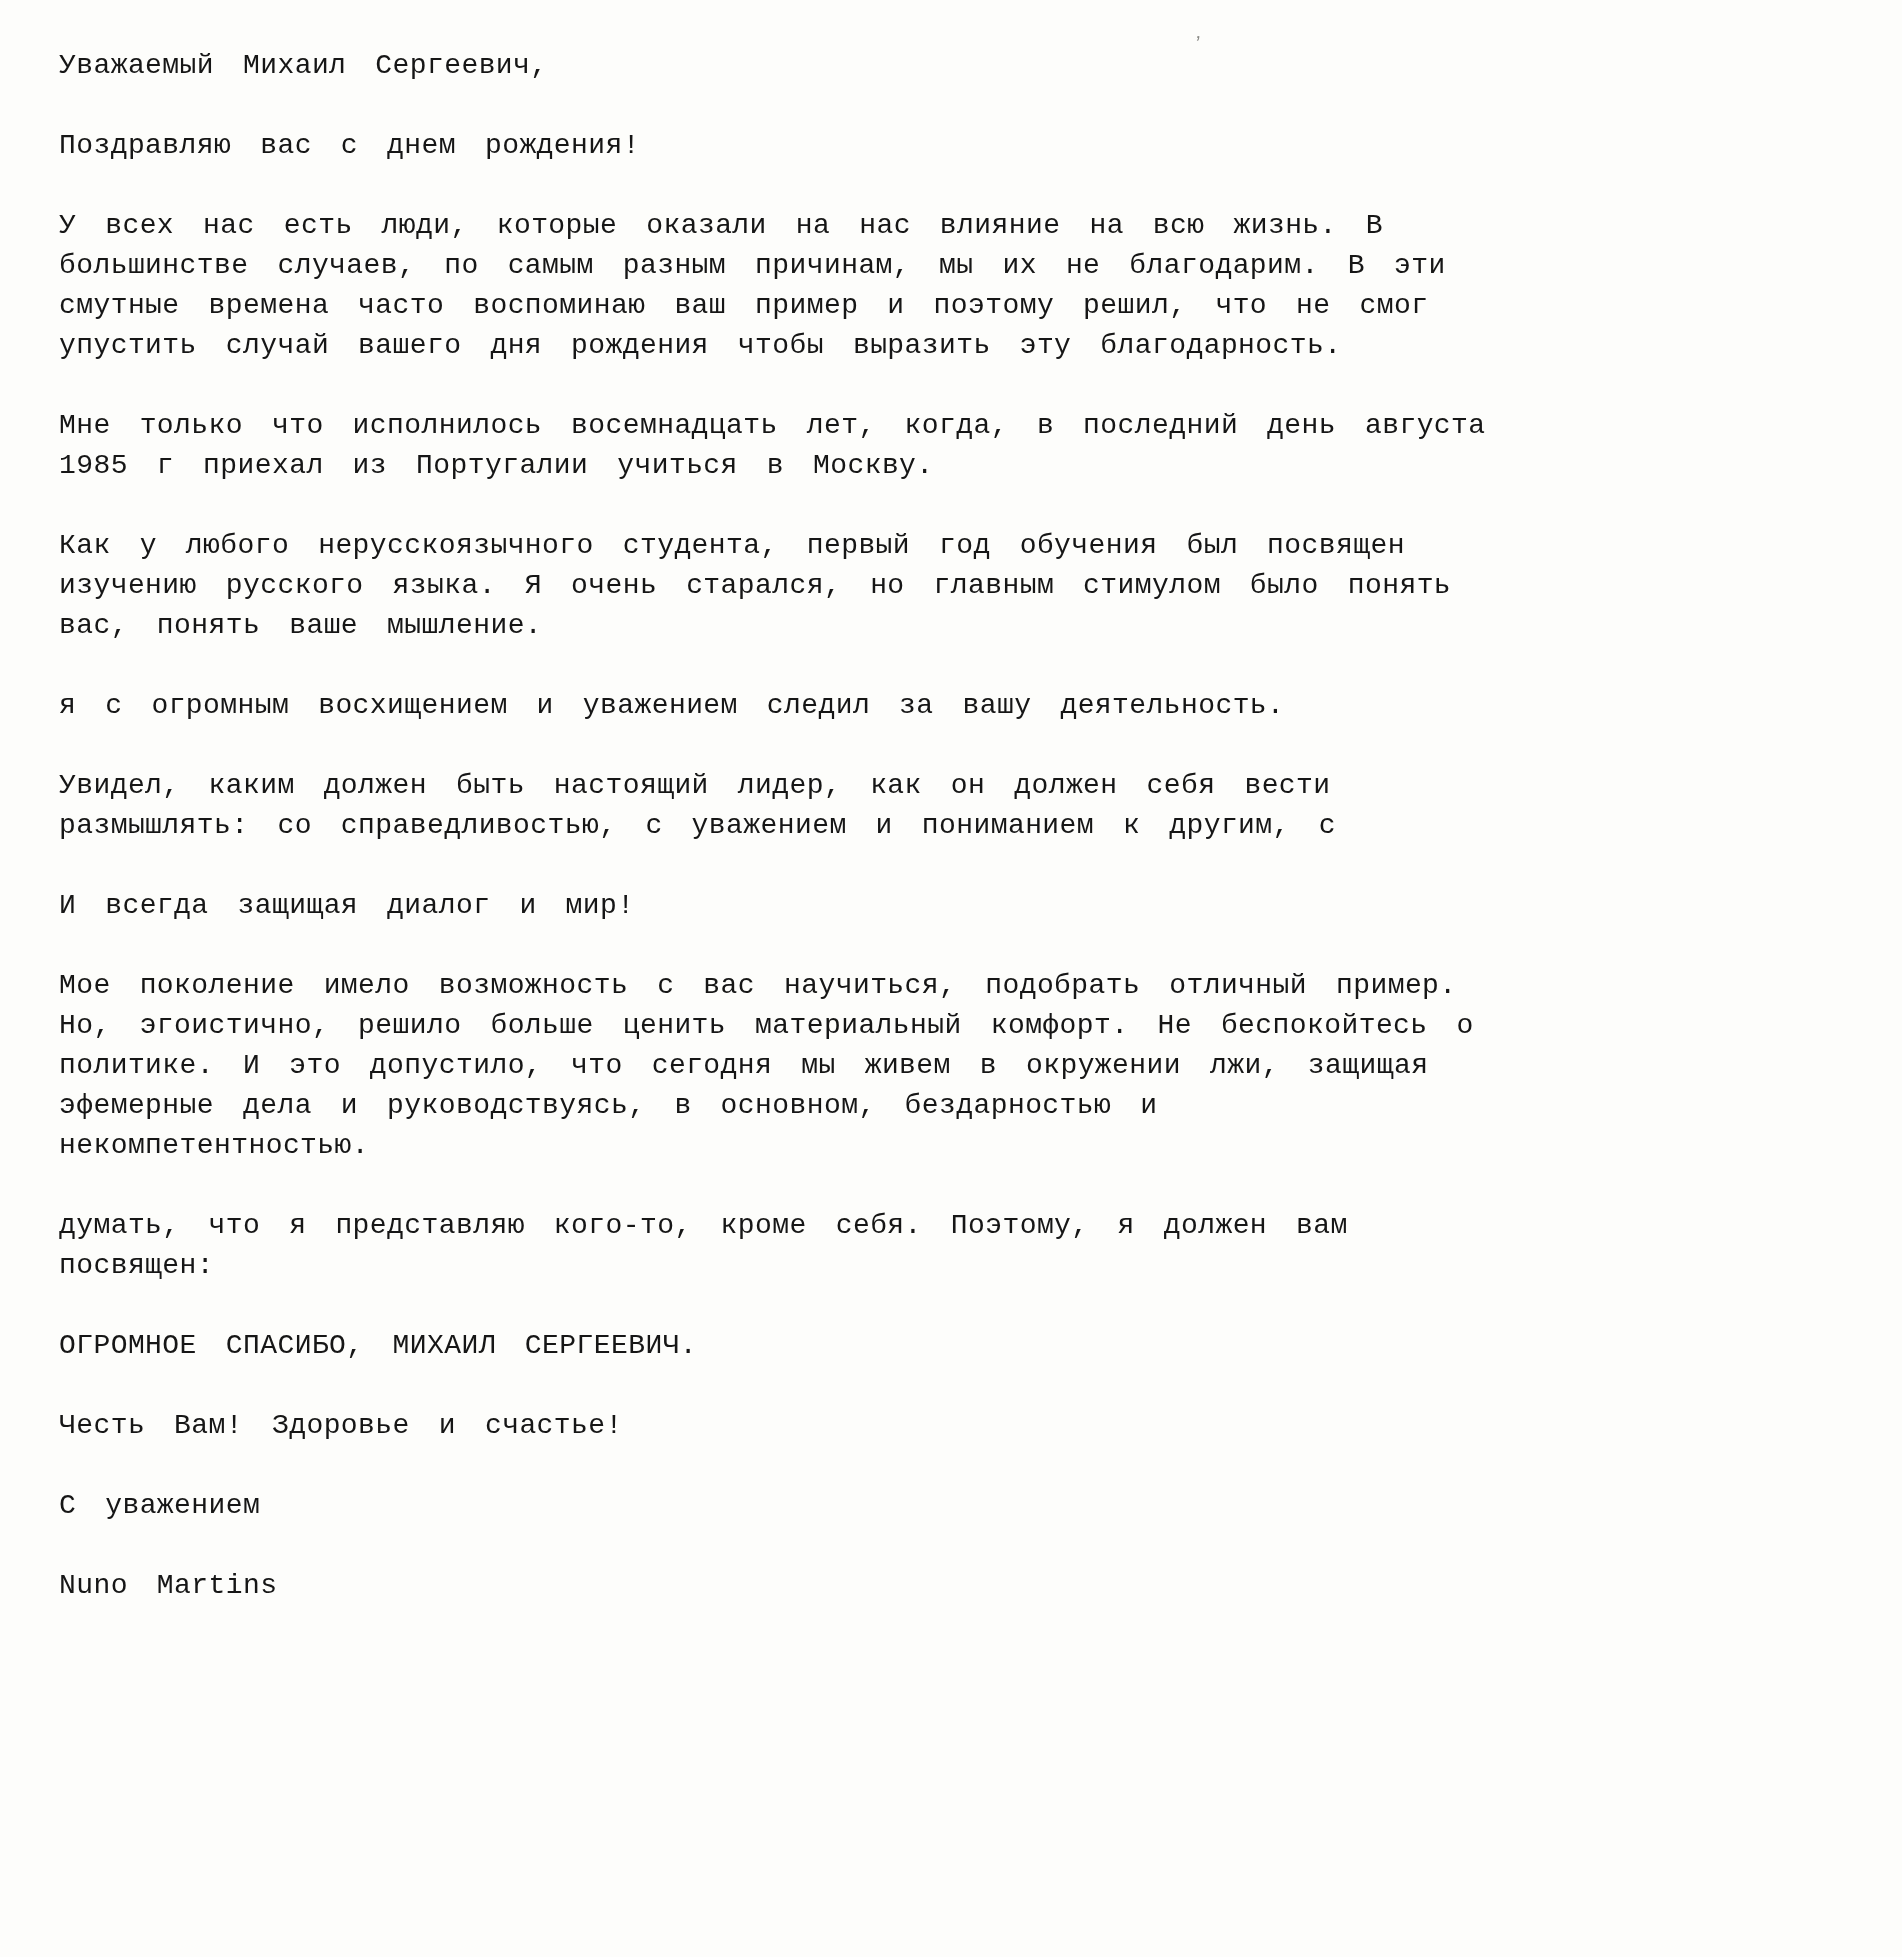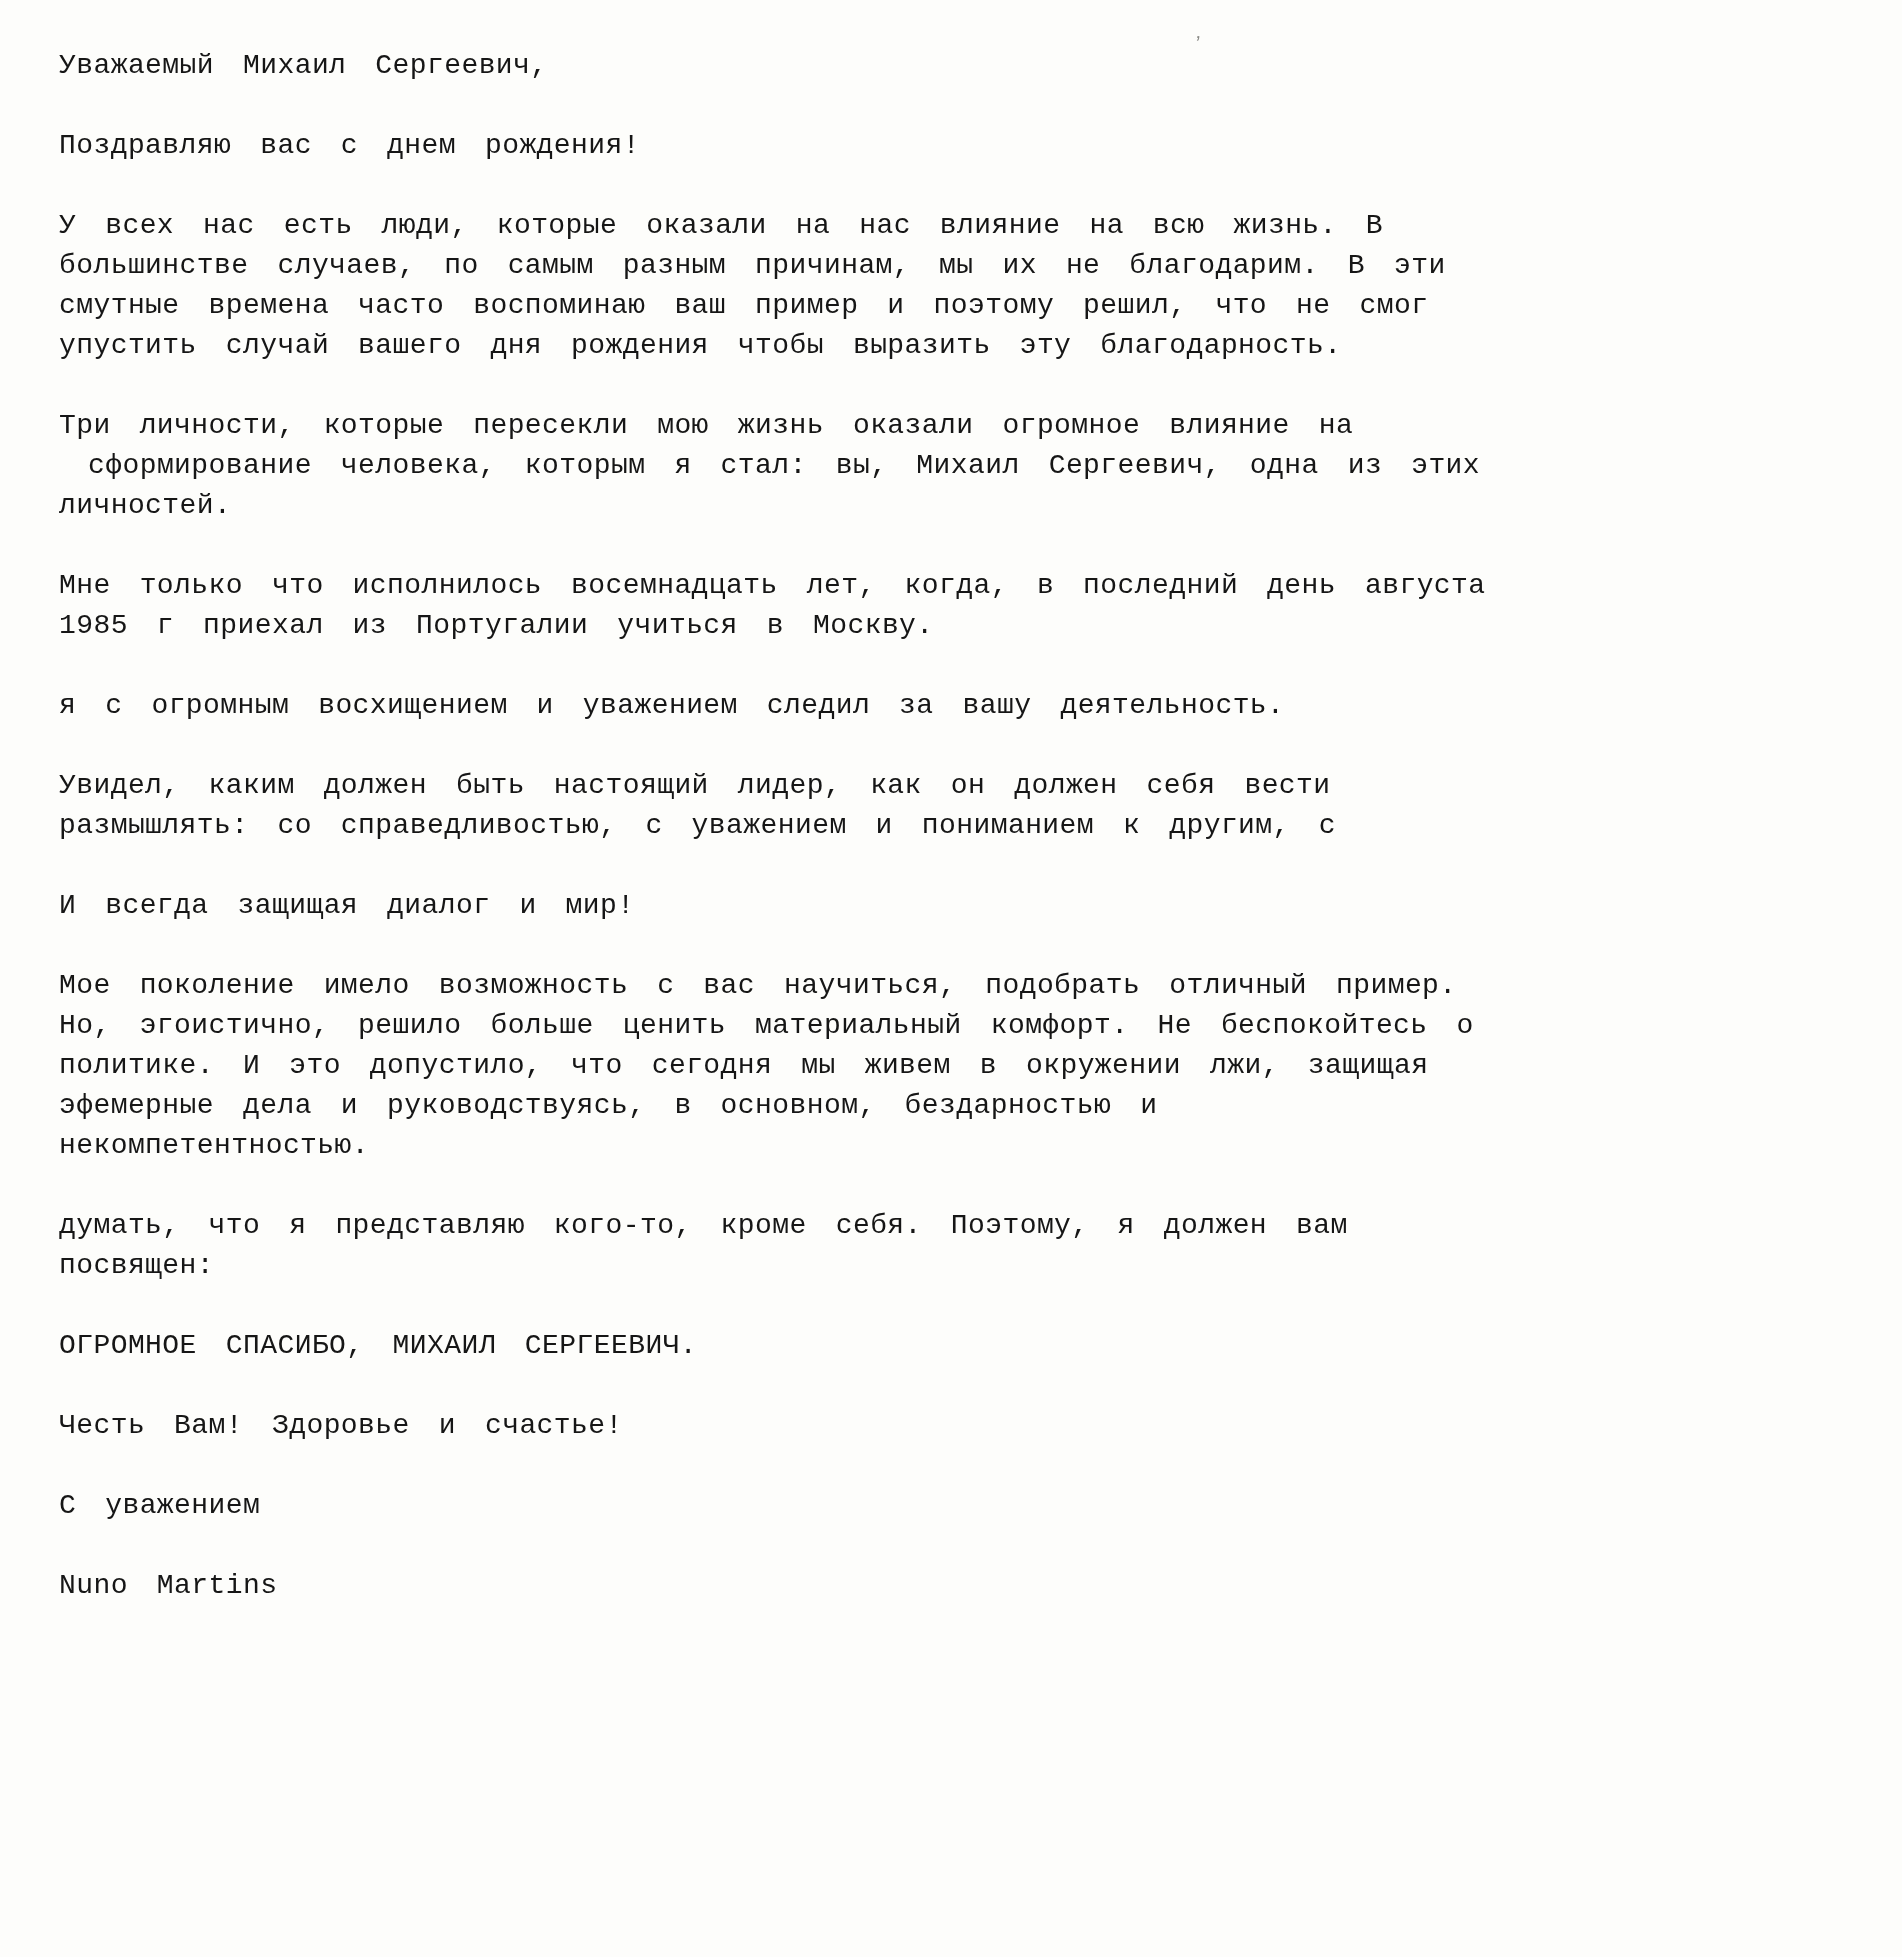--- a/index.html
+++ b/index.html
@@ -57,31 +57,31 @@
       <span class="line">Поздравляю вас с днем рождения!</span>
     </p>
 
     <p class="para">
       <span class="line">У всех нас есть люди, которые оказали на нас влияние на всю жизнь. В</span>
       <span class="line">большинстве случаев, по самым разным причинам, мы их не благодарим. В эти</span>
       <span class="line">смутные времена часто воспоминаю ваш пример и поэтому решил, что не смог</span>
       <span class="line">упустить случай вашего дня рождения чтобы выразить эту благодарность.</span>
     </p>
 
-    <p class="para">
-      <span class="line">Три личности, которые пересекли мою жизнь оказали огромное влияние на</span>
-      <span class="line"> сформирование человека, которым я стал: вы, Михаил Сергеевич, одна из этих</span>
-      <span class="line">личностей.</span>
-    </p>
 
     <p class="para">
       <span class="line">Мне только что исполнилось восемнадцать лет, когда, в последний день августа</span>
       <span class="line">1985 г приехал из Португалии учиться в Москву.</span>
     </p>
 
+    <p class="para">
+      <span class="line">Как у любого нерусскоязычного студента, первый год обучения был посвящен</span>
+      <span class="line">изучению русского языка. Я очень старался, но главным стимулом было понять</span>
+      <span class="line">вас, понять ваше мышление.</span>
+    </p>
 
     <p class="para">
       <span class="line">я с огромным восхищением и уважением следил за вашу деятельность.</span>
     </p>
 
     <p class="para">
       <span class="line">Увидел, каким должен быть настоящий лидер, как он должен себя вести</span>
       <span class="line">размышлять: со справедливостью, с уважением и пониманием к другим, с</span>
     </p>
 

